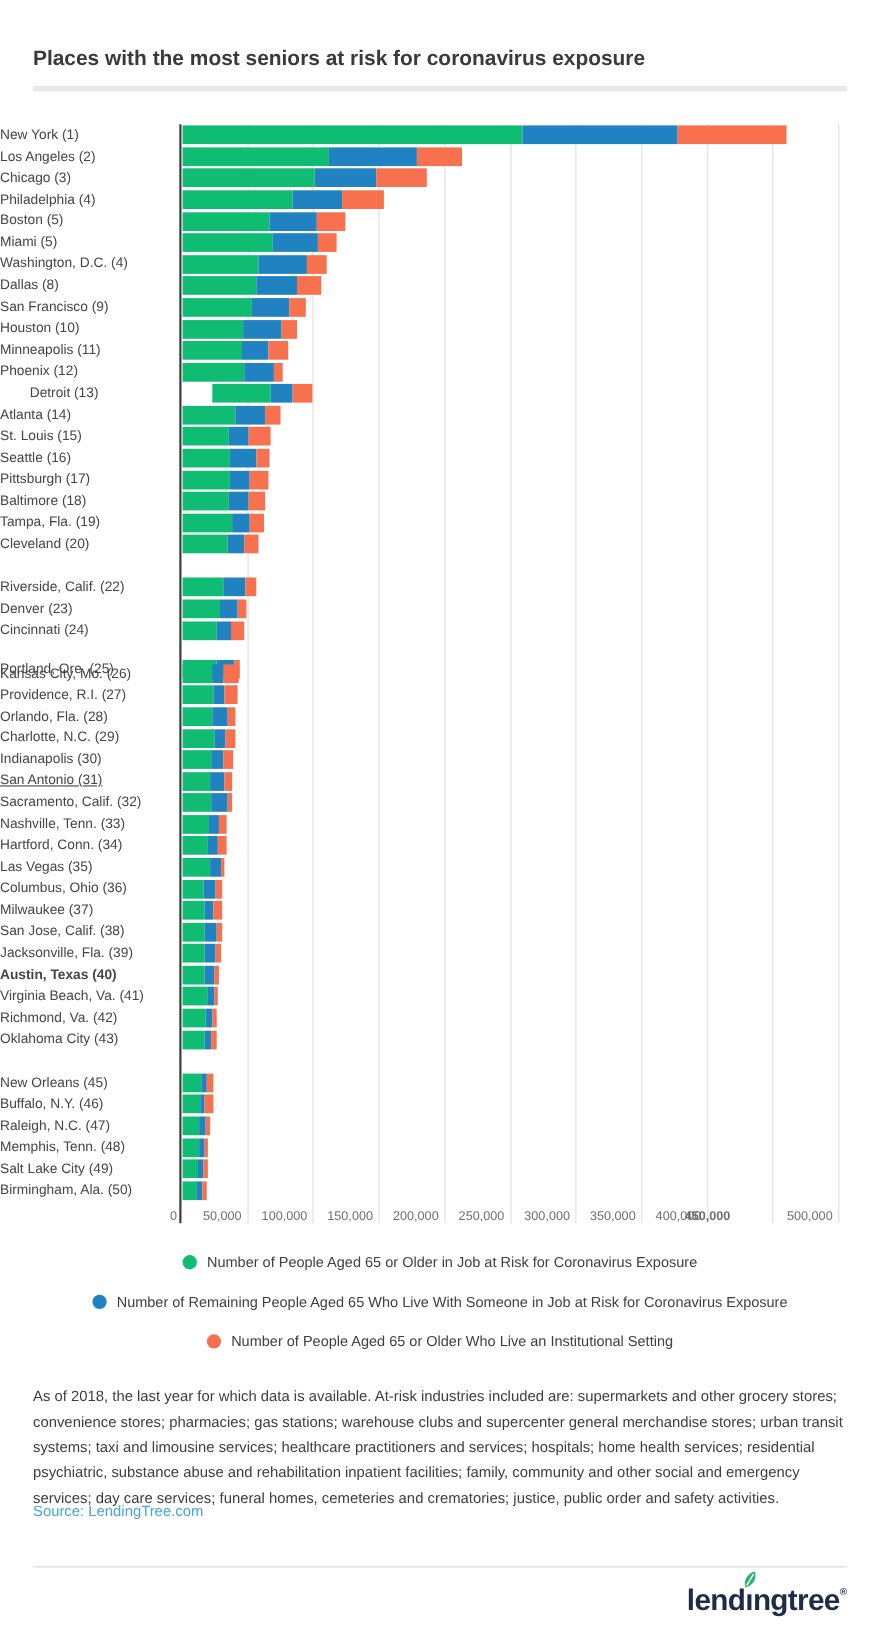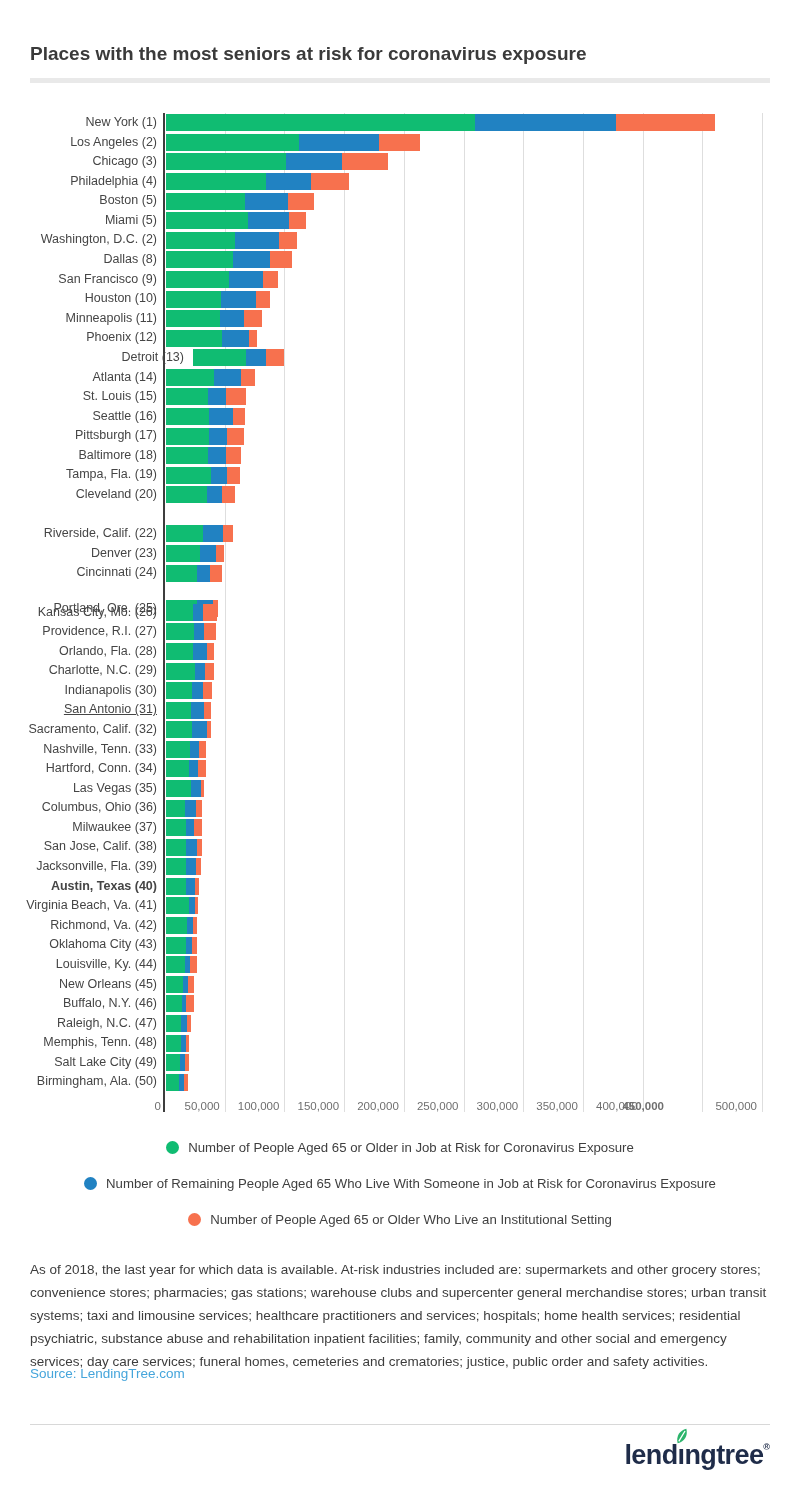--- a/index.html
+++ b/index.html
@@ -6,21 +6,21 @@
   body{width:800px;height:1496px;position:relative;font-family:"Liberation Sans","DejaVu Sans",sans-serif;overflow:hidden;}
 
   .title{position:absolute;left:30px;top:42px;width:740px;font-size:19px;line-height:24px;font-weight:bold;color:#3a3a3a;}
   .divider-top{position:absolute;left:30px;top:78px;width:740px;height:5px;background:#e9e9e9;}
   .divider-bottom{position:absolute;left:30px;top:1424px;width:740px;height:1px;background:#d8d8d8;}
 
   .plot-area{position:absolute;left:0;top:113px;width:800px;height:1020px;}
   .gridline{position:absolute;top:0;width:1px;height:999px;background:#dedede;}
   .x-axis-line{position:absolute;left:163px;top:0;width:2px;height:999px;background:#3d3d3d;}
   .bar-row{position:absolute;left:0;width:800px;}
-  .category-label{position:absolute;left:0;top:0;width:157px;height:100%;text-align:right;font-size:12.5px;color:#454545;white-space:nowrap;}
+  .category-label{position:absolute;left:0;top:0;width:157px;height:100%;text-align:left;font-size:12.5px;color:#454545;white-space:nowrap;}
   .bar-segment{position:absolute;height:17px;}
   .x-tick-label{position:absolute;width:70px;text-align:right;font-size:11.5px;color:#6f6f6f;white-space:nowrap;}
 
   .legend{position:absolute;left:0;top:1138px;width:800px;}
   .legend-row{width:800px;text-align:center;margin-bottom:16px;font-size:13.2px;color:#3f3f3f;line-height:20px;}
   .legend-dot{display:inline-block;width:13px;height:13px;border-radius:50%;vertical-align:-2px;margin-right:9px;}
 
   .footnote{position:absolute;left:30px;top:1258px;width:748px;font-size:13.5px;line-height:23px;color:#3d3d3d;}
   .source{position:absolute;left:30px;top:1366px;width:740px;font-size:13.5px;color:#45a5db;}
 
@@ -78,21 +78,21 @@
       <div class="bar-segment" style="left: 244.804px; top: 1.29px; width: 42.984px; background: rgb(33, 130, 194);"></div>
       <div class="bar-segment" style="left: 287.788px; top: 1.29px; width: 26.268px; background: rgb(247, 113, 78);"></div>
     </div>
     <div class="bar-row" style="top: 97.9px; height: 19.58px;">
       <div class="category-label" style="line-height: 19.58px;">Miami (5)</div>
       <div class="bar-segment" style="left: 166px; top: 1.29px; width: 82.386px; background: rgb(16, 188, 114);"></div>
       <div class="bar-segment" style="left: 248.386px; top: 1.29px; width: 40.596px; background: rgb(33, 130, 194);"></div>
       <div class="bar-segment" style="left: 288.982px; top: 1.29px; width: 16.716px; background: rgb(247, 113, 78);"></div>
     </div>
     <div class="bar-row" style="top: 117.48px; height: 19.58px;">
-      <div class="category-label" style="line-height: 19.58px;">Washington, D.C. (2)</div>
+      <div class="category-label" style="line-height: 19.58px;">Washington, D.C. (4)</div>
       <div class="bar-segment" style="left: 166px; top: 1.29px; width: 69.252px; background: rgb(16, 188, 114);"></div>
       <div class="bar-segment" style="left: 235.252px; top: 1.29px; width: 44.178px; background: rgb(33, 130, 194);"></div>
       <div class="bar-segment" style="left: 279.43px; top: 1.29px; width: 17.91px; background: rgb(247, 113, 78);"></div>
     </div>
     <div class="bar-row" style="top: 137.06px; height: 19.58px;">
       <div class="category-label" style="line-height: 19.58px;">Dallas (8)</div>
       <div class="bar-segment" style="left: 166px; top: 1.29px; width: 67.461px; background: rgb(16, 188, 114);"></div>
       <div class="bar-segment" style="left: 233.461px; top: 1.29px; width: 37.014px; background: rgb(33, 130, 194);"></div>
       <div class="bar-segment" style="left: 270.475px; top: 1.29px; width: 21.492px; background: rgb(247, 113, 78);"></div>
     </div>
@@ -292,26 +292,20 @@
       <div class="category-label" style="line-height: 19.58px;">Richmond, Va. (42)</div>
       <div class="bar-segment" style="left: 166px; top: 1.29px; width: 21.492px; background: rgb(16, 188, 114);"></div>
       <div class="bar-segment" style="left: 187.492px; top: 1.29px; width: 5.97px; background: rgb(33, 130, 194);"></div>
       <div class="bar-segment" style="left: 193.462px; top: 1.29px; width: 3.582px; background: rgb(247, 113, 78);"></div>
     </div>
     <div class="bar-row" style="top: 822.36px; height: 19.58px;">
       <div class="category-label" style="line-height: 19.58px;">Oklahoma City (43)</div>
       <div class="bar-segment" style="left: 166px; top: 1.29px; width: 20.0592px; background: rgb(16, 188, 114);"></div>
       <div class="bar-segment" style="left: 186.059px; top: 1.29px; width: 5.7312px; background: rgb(33, 130, 194);"></div>
       <div class="bar-segment" style="left: 191.79px; top: 1.29px; width: 5.6118px; background: rgb(247, 113, 78);"></div>
-    </div>
-    <div class="bar-row" style="top: 841.94px; height: 19.58px;">
-      <div class="category-label" style="line-height: 19.58px;">Louisville, Ky. (44)</div>
-      <div class="bar-segment" style="left: 166px; top: 1.29px; width: 18.507px; background: rgb(16, 188, 114);"></div>
-      <div class="bar-segment" style="left: 184.507px; top: 1.29px; width: 5.4924px; background: rgb(33, 130, 194);"></div>
-      <div class="bar-segment" style="left: 189.999px; top: 1.29px; width: 7.164px; background: rgb(247, 113, 78);"></div>
     </div>
     <div class="bar-row" style="top: 861.52px; height: 19.58px;">
       <div class="category-label" style="line-height: 19.58px;">New Orleans (45)</div>
       <div class="bar-segment" style="left: 166px; top: 1.29px; width: 17.313px; background: rgb(16, 188, 114);"></div>
       <div class="bar-segment" style="left: 183.313px; top: 1.29px; width: 4.8954px; background: rgb(33, 130, 194);"></div>
       <div class="bar-segment" style="left: 188.208px; top: 1.29px; width: 5.8506px; background: rgb(247, 113, 78);"></div>
     </div>
     <div class="bar-row" style="top: 881.1px; height: 19.58px;">
       <div class="category-label" style="line-height: 19.58px;">Buffalo, N.Y. (46)</div>
       <div class="bar-segment" style="left: 166px; top: 1.29px; width: 15.522px; background: rgb(16, 188, 114);"></div>

